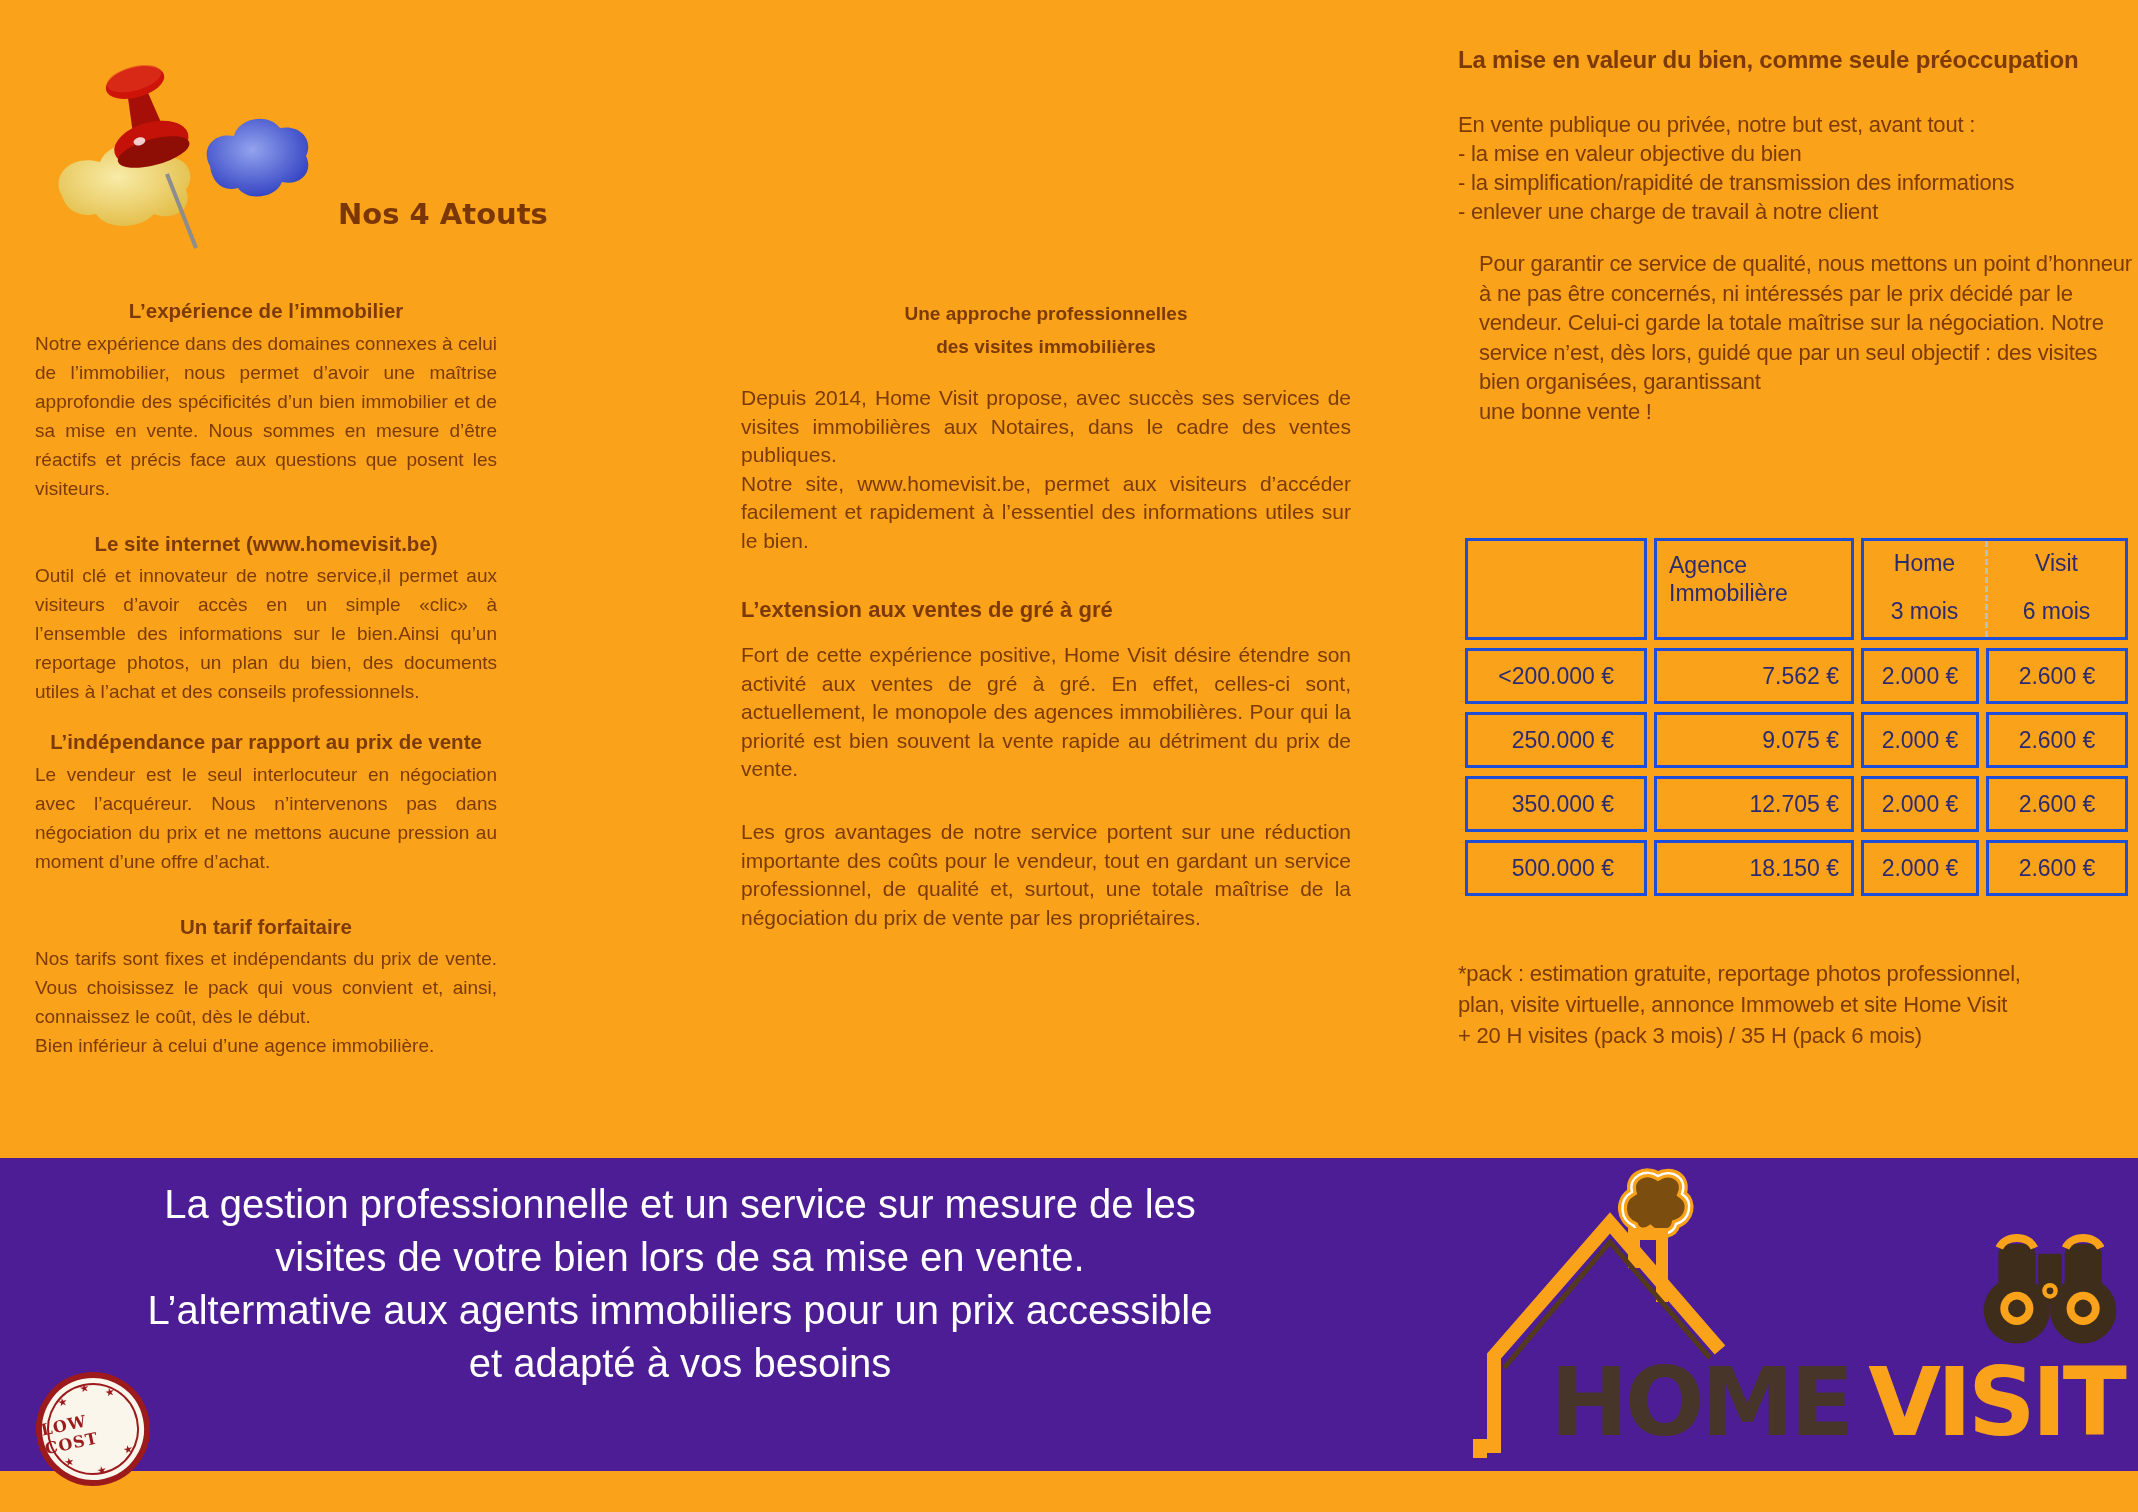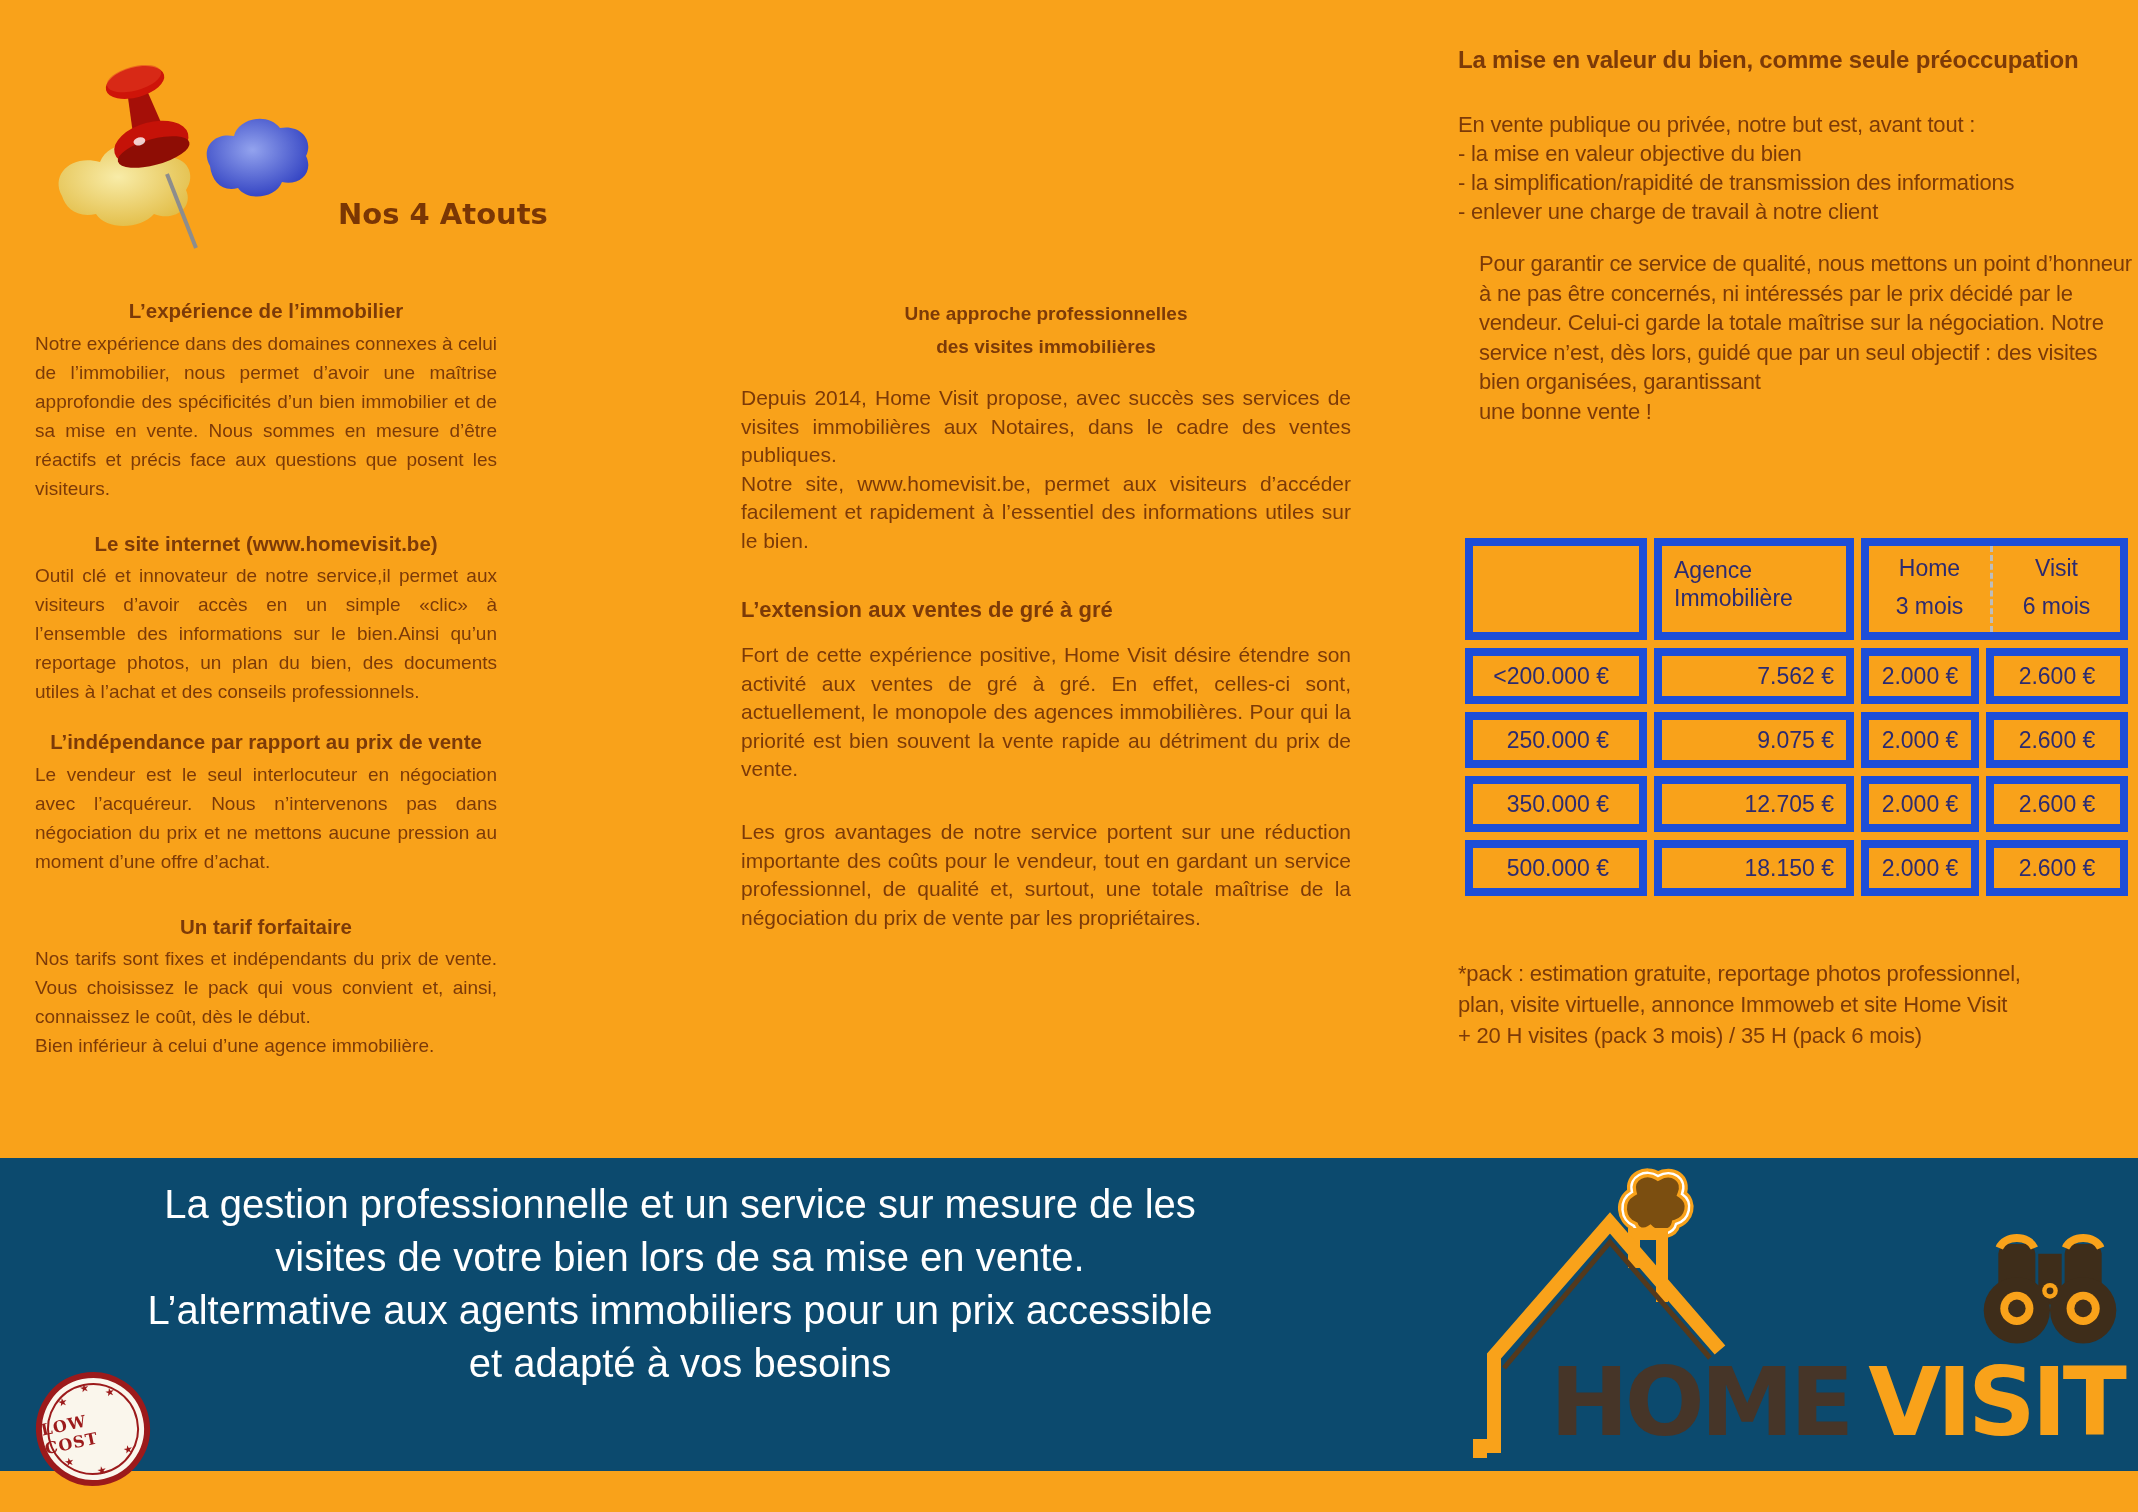--- a/index.html
+++ b/index.html
@@ -31,33 +31,33 @@
   #h3{top:46px;font-size:24px;font-weight:bold;}
   #i3{top:110px;font-size:22px;line-height:29px;}
   #p3{top:249px;font-size:22px;line-height:29.5px;white-space:pre-line;margin-left:21px;}
   #fn{top:958px;font-size:22px;line-height:31px;white-space:pre-line;}
 
   
   #price-table{position:absolute;left:1465px;top:538px;display:grid;
     grid-template-columns:182px 200px 118px 142px;
     grid-template-rows:102px 56px 56px 56px 56px;
     column-gap:7px;row-gap:8px;color:#2D2B70;font-size:23px;}
-  .tcell{border:8px solid #1d4ed8;box-sizing:border-box;display:flex;align-items:center;}
+  .tcell{border:3px solid #1d4ed8;box-sizing:border-box;display:flex;align-items:center;}
   .agence-h{flex-direction:column;align-items:flex-start;justify-content:flex-start;
             padding:10px 0 0 12px;line-height:28px;}
   .hv{grid-column:3/5;padding:0;align-items:stretch;}
   .hv-half{flex:0 0 121px;display:flex;flex-direction:column;justify-content:space-between;
            padding:9px 0 12px;text-align:center;}
   .hv-half.visit{flex:1;border-left:3px dashed #bdbdbd;}
   .cell-price{justify-content:flex-end;padding-right:30px;}
   .cell-agence{justify-content:flex-end;padding-right:12px;}
   .cell-home,.cell-visit{justify-content:center;}
 
   
-  #banner{left:0;top:1158px;width:2138px;height:313px;background:#0c4a6e;}
+  #banner{left:0;top:1158px;width:2138px;height:313px;background:#4c1d95;}
   #tagline{position:absolute;left:45px;top:20px;width:1270px;text-align:center;
            color:#fff;font-size:40px;line-height:53px;}
   .tagline-line{white-space:nowrap;}
 
   
   #stamp{left:36px;top:1372px;width:114px;height:114px;transform:rotate(-12deg);}
   .stamp-outer{width:100%;height:100%;border-radius:50%;border:6px solid #9C1A1B;
                background:#FAF6EC;box-sizing:border-box;position:relative;}
   .stamp-inner{position:absolute;inset:5px;border:2px solid #9C1A1B;border-radius:50%;}
   .stamp-text{position:absolute;inset:0;display:flex;align-items:center;justify-content:center;

